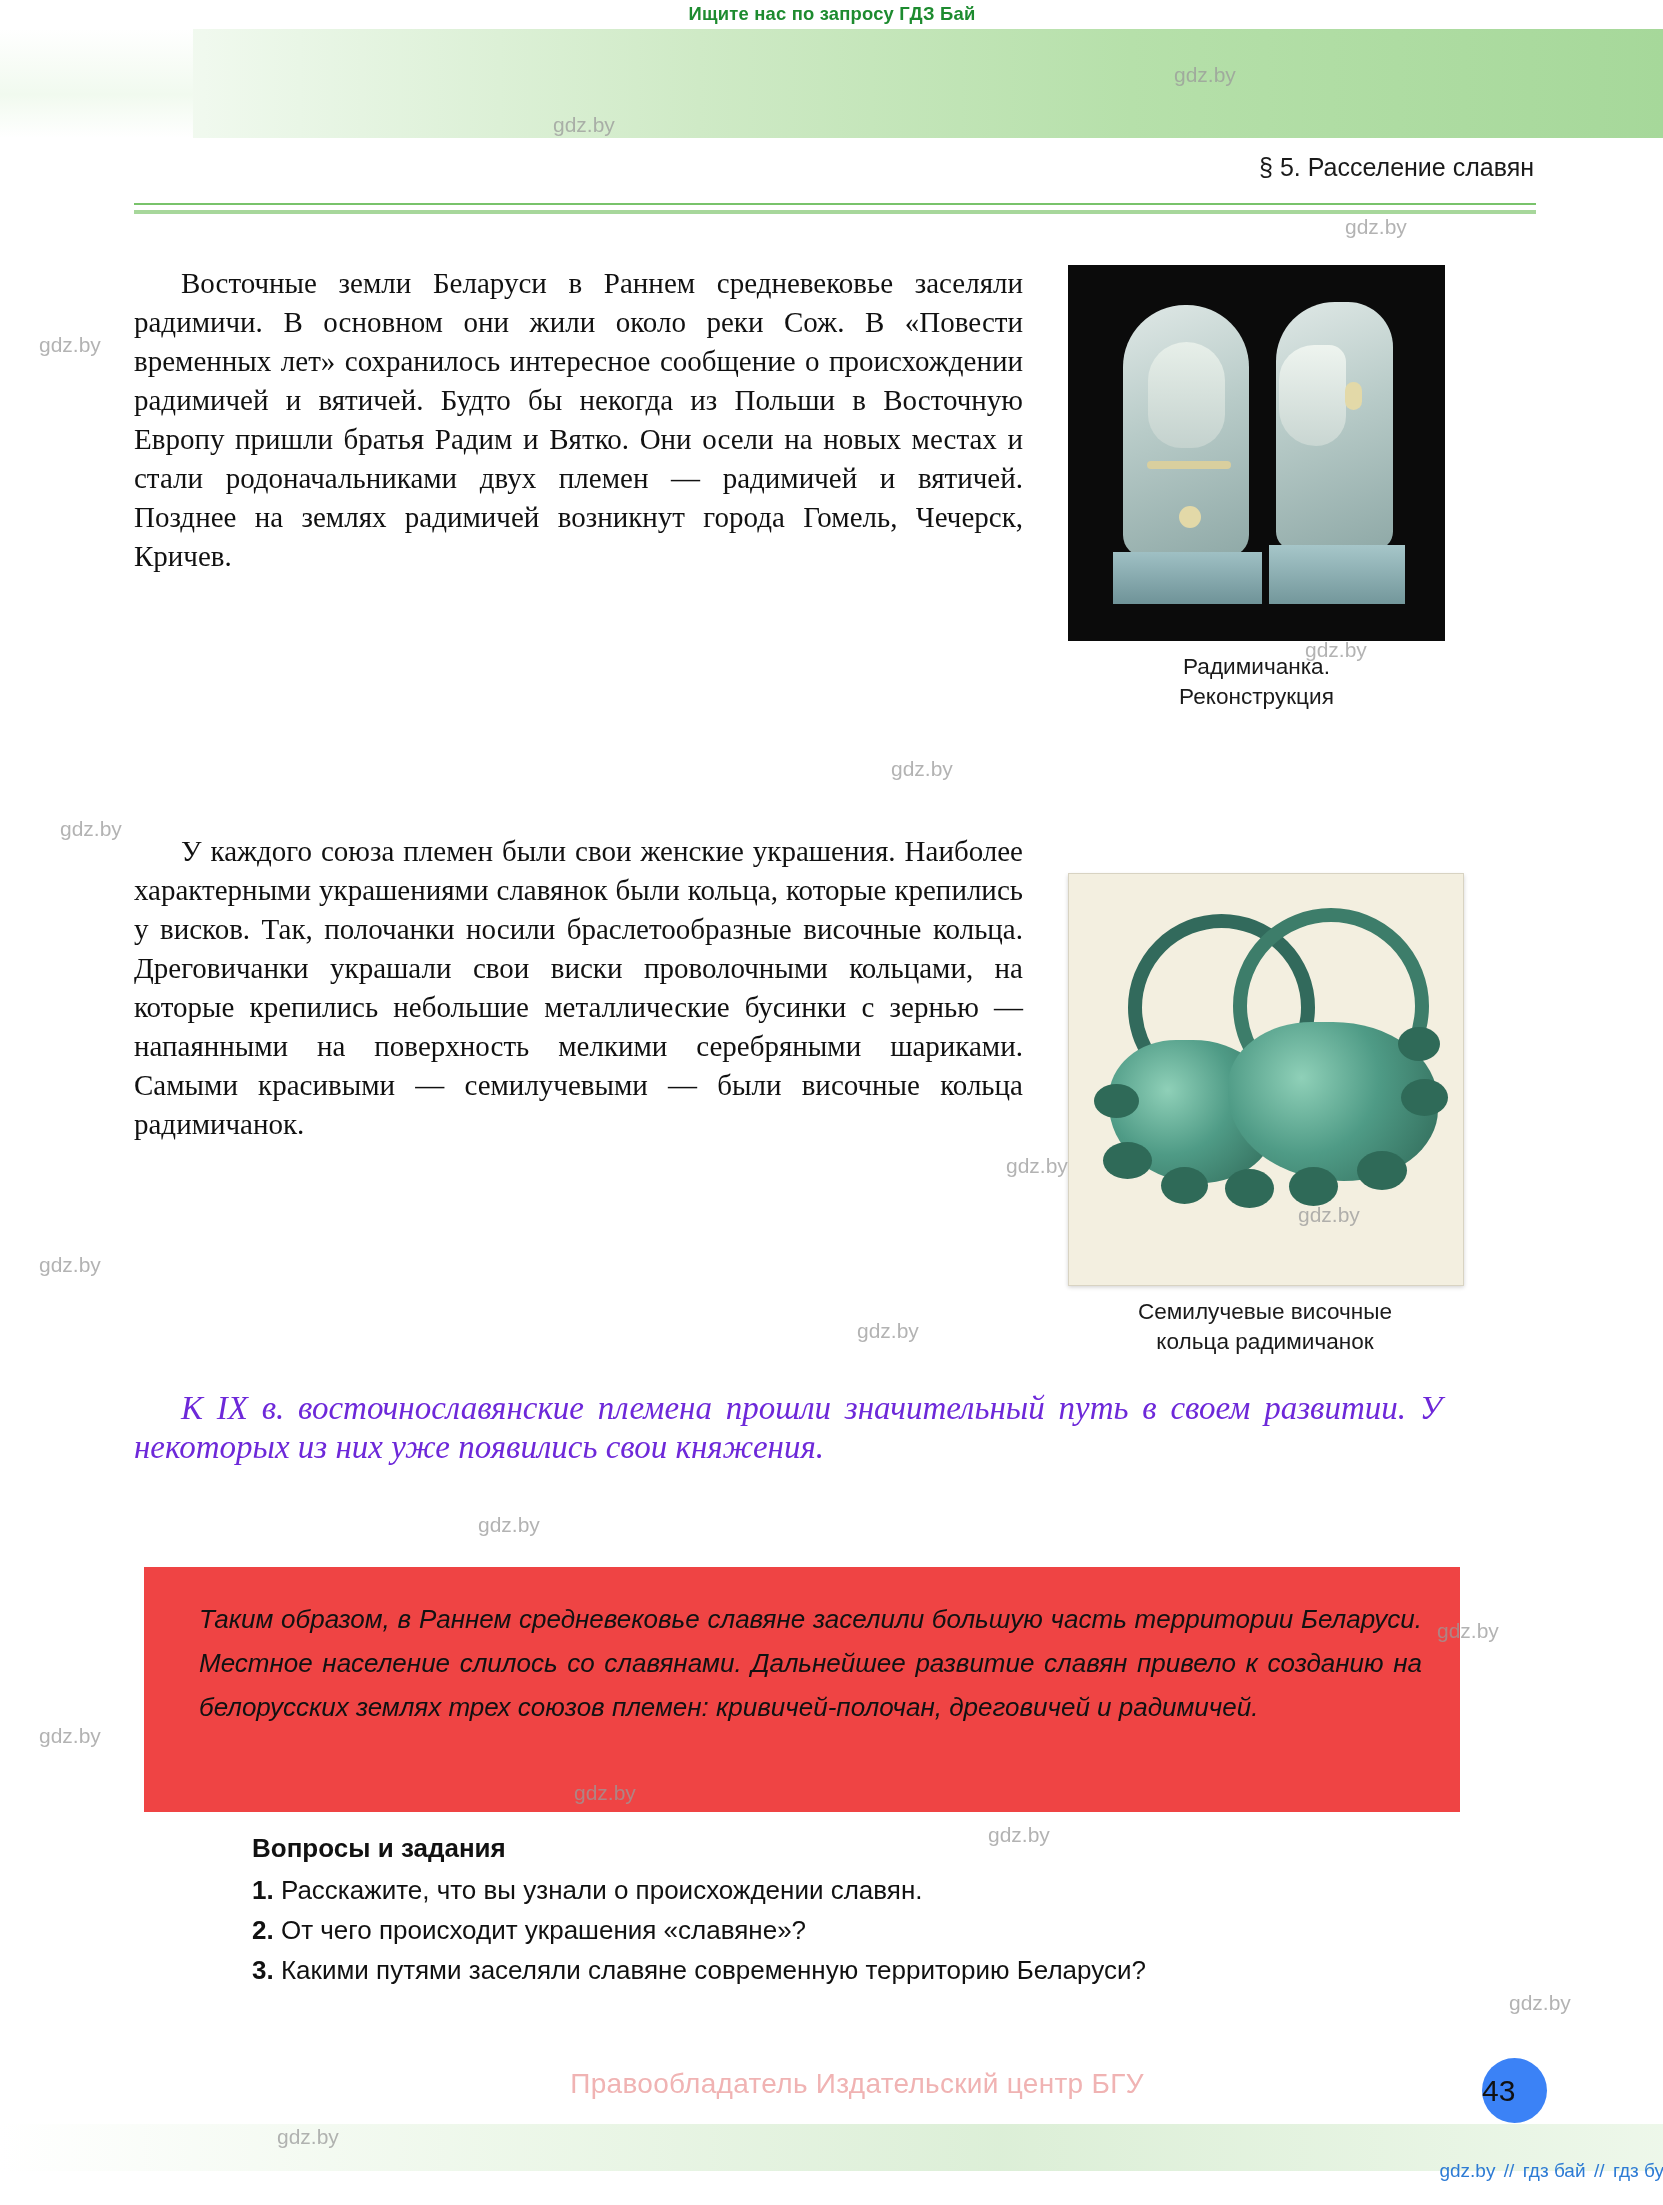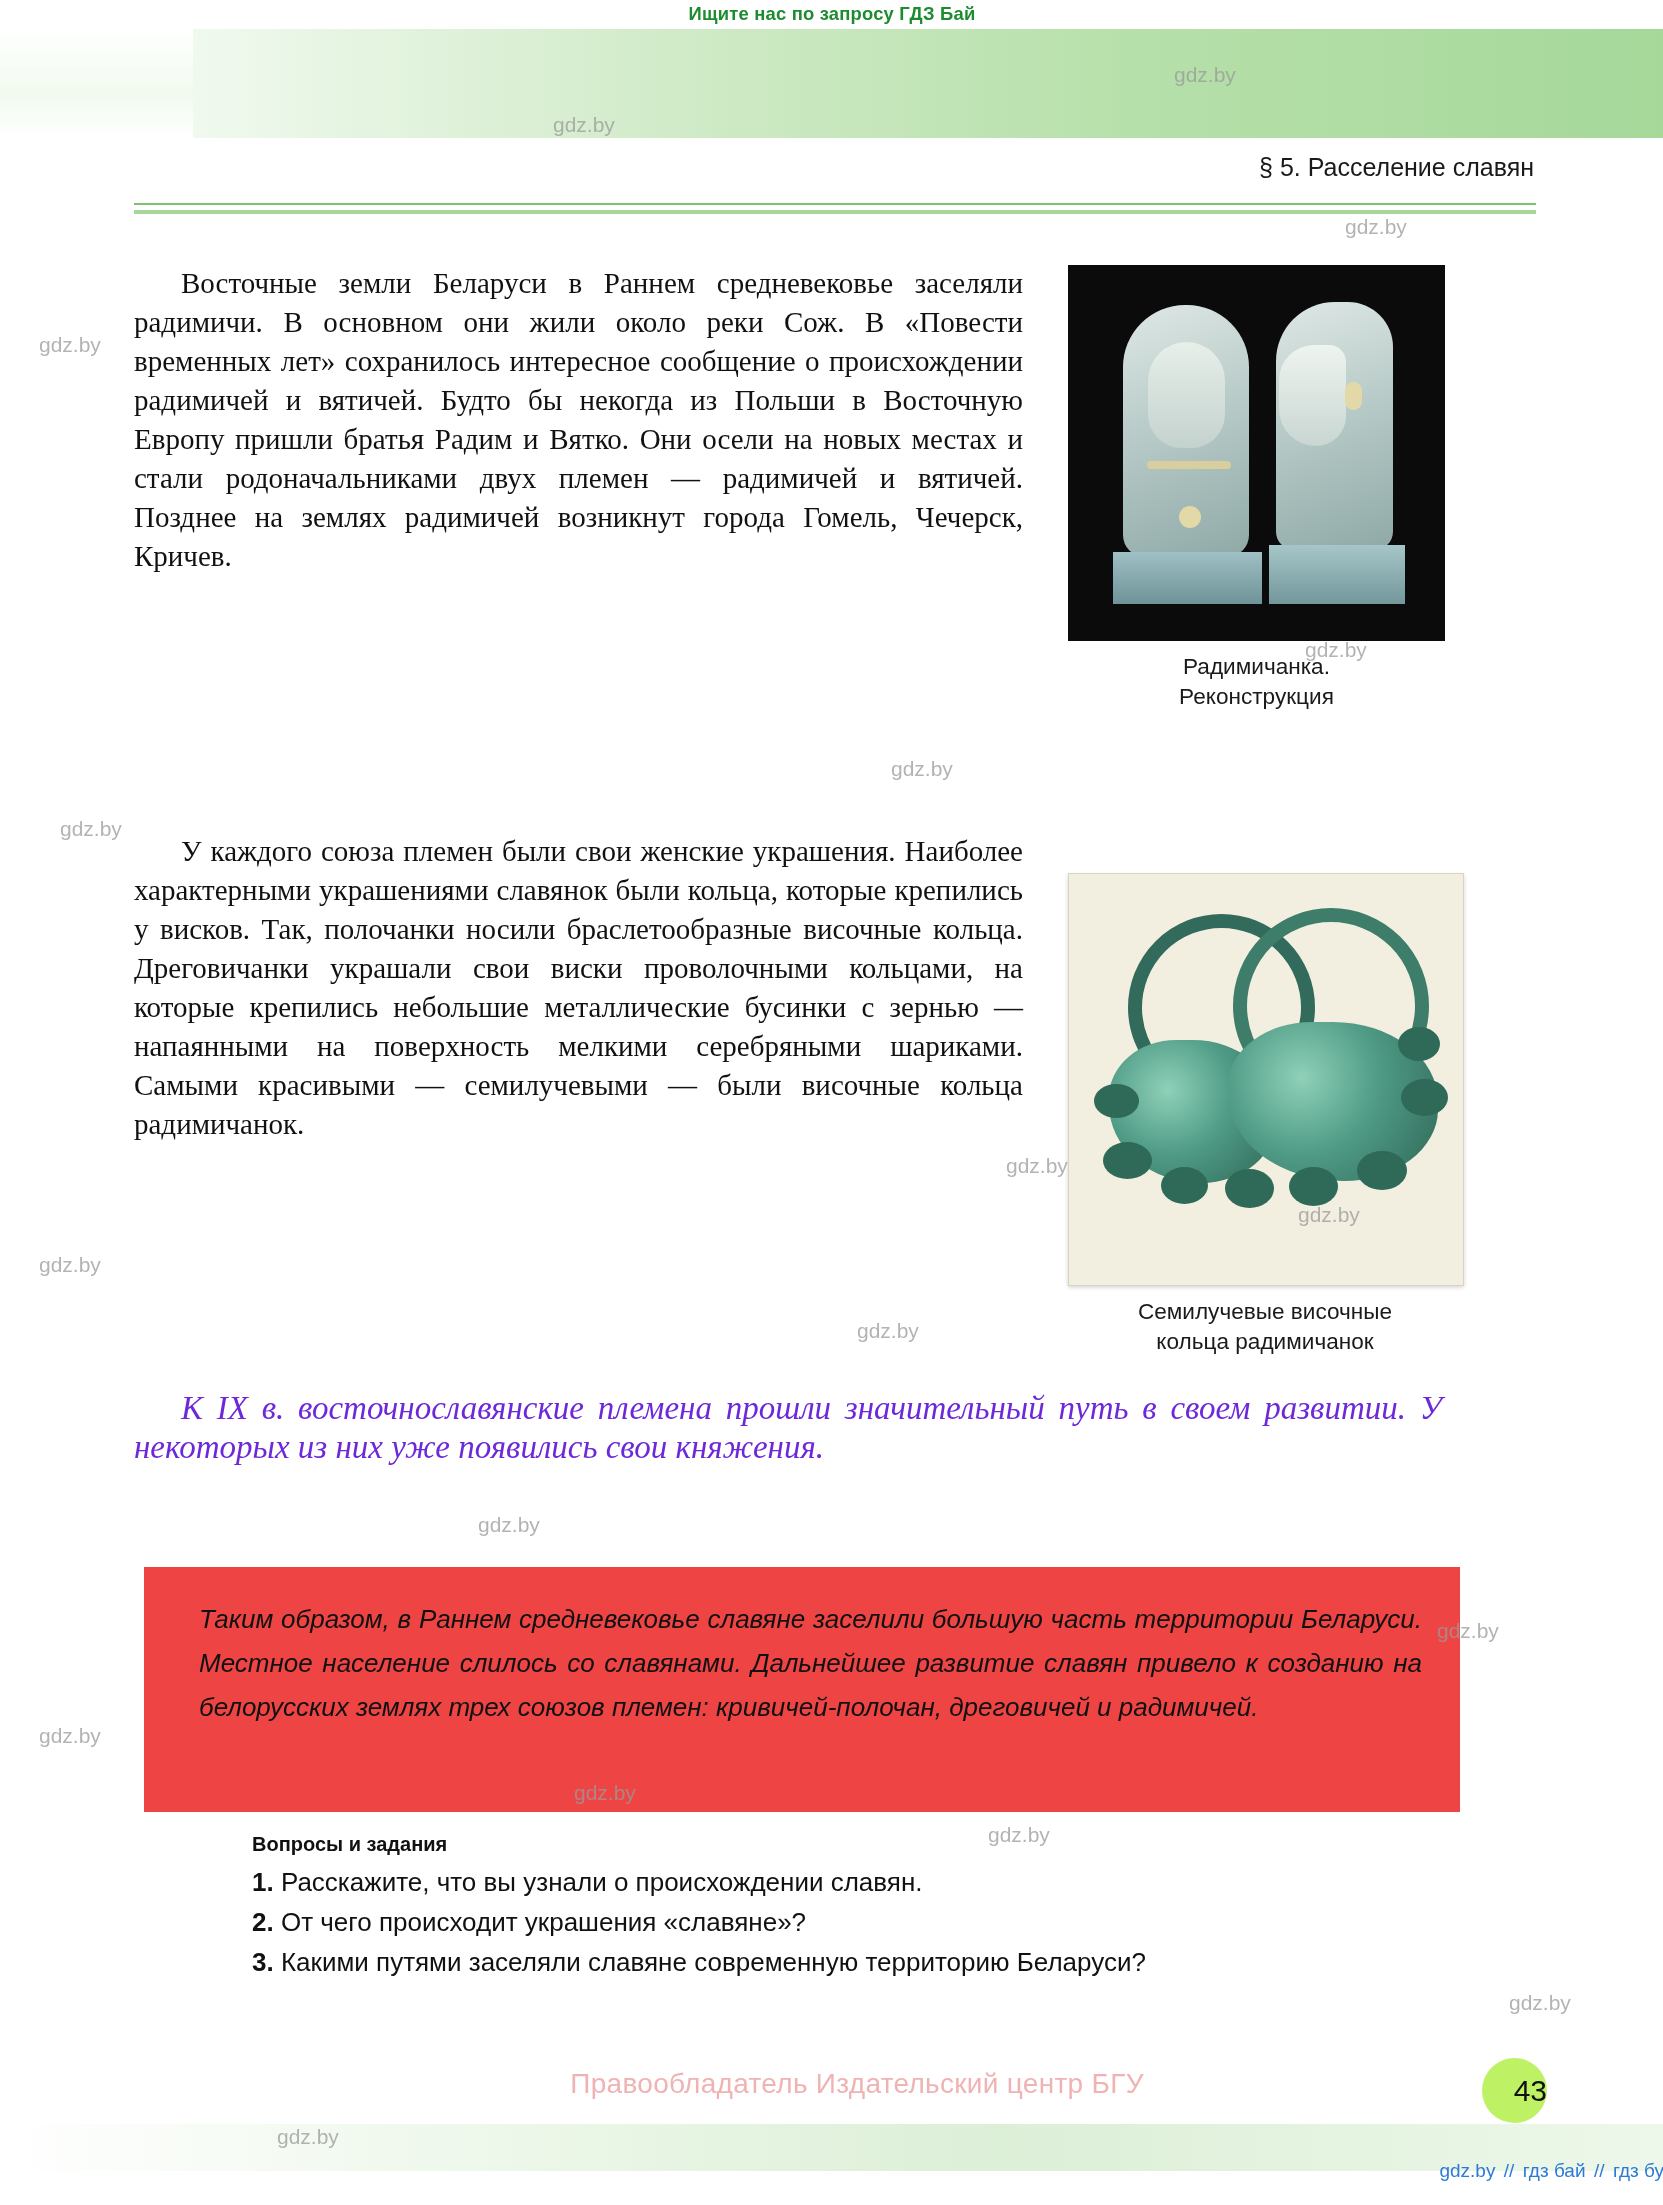--- a/index.html
+++ b/index.html
@@ -224,21 +224,21 @@
   .questions {
     position: absolute;
     left: 252px;
     top: 1804px;
     width: 1241px;
     font-family: "Liberation Sans", sans-serif;
     color: #111;
   }
   .questions h3 {
     margin: 0 0 6.7px 0;
-    font-size: 20px;
+    font-size: 26px;
     font-weight: bold;
   }
   .q-item {
     font-size: 26px;
     line-height: 40px;
     white-space: nowrap;
   }
   .q-num { font-weight: bold; }
 
   
@@ -254,26 +254,26 @@
     letter-spacing: 0.3px;
     margin-left: 25px;
   }
   .page-number {
     position: absolute;
     right: 117px;
     top: 2029px;
     width: 65px;
     height: 65px;
     border-radius: 50%;
-    background: #bef264;
+    background: #3b82f6;
     color: #111;
     font-family: "Liberation Sans", sans-serif;
     font-size: 30px;
     line-height: 65px;
-    text-align: right;
+    text-align: left;
   }
   .bottom-band {
     position: absolute;
     left: 0;
     top: 2095px;
     width: 1664px;
     height: 47px;
     background: linear-gradient(90deg,#ffffff 0%, #eaf6e6 30%, #d6ecd0 60%, #eaf6e6 100%);
     opacity: .85;
   }

